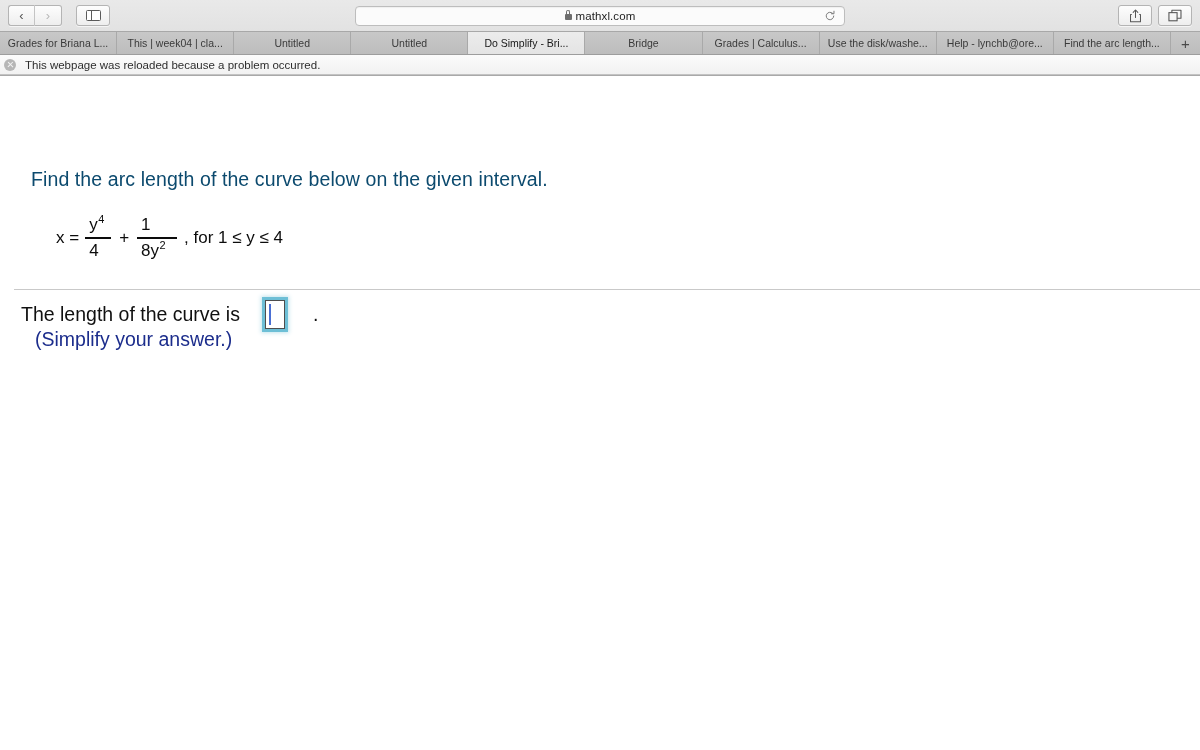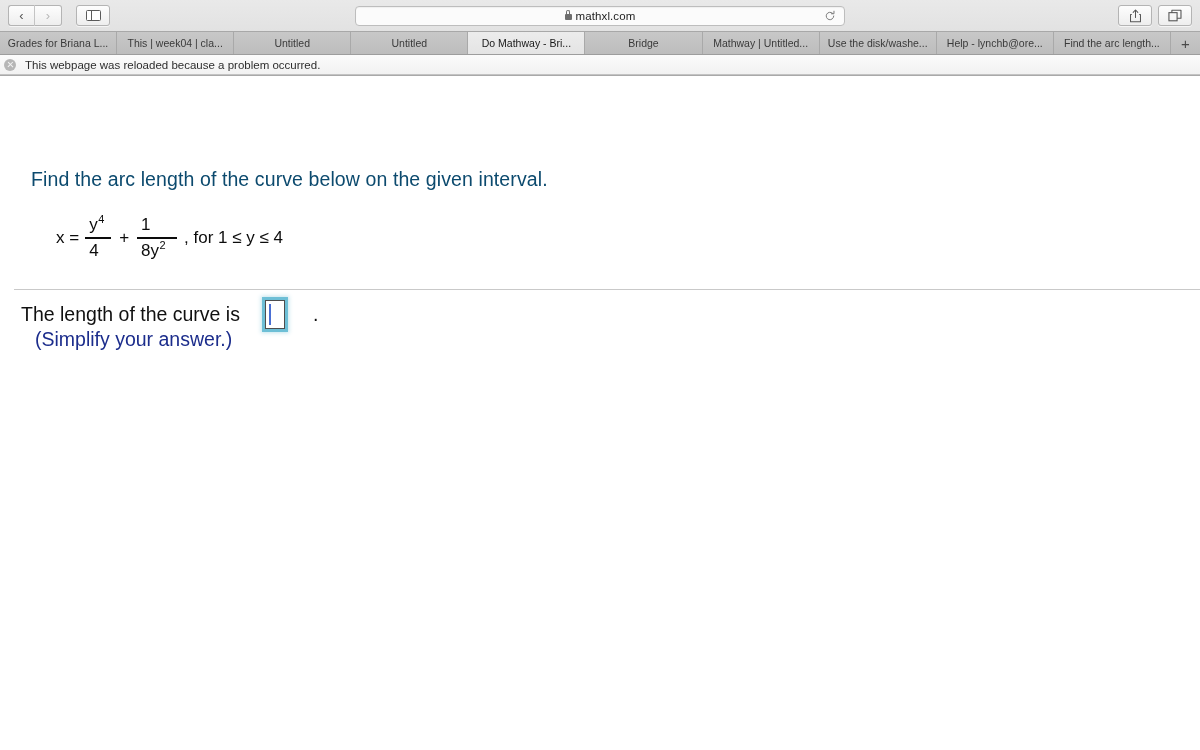--- a/index.html
+++ b/index.html
@@ -400,27 +400,27 @@
     <div class="tab">
         <span class="tab-label">This | week04 | cla...</span>
       </div>
     <div class="tab">
         <span class="tab-label">Untitled</span>
       </div>
     <div class="tab">
         <span class="tab-label">Untitled</span>
       </div>
     <div class="tab active">
-        <span class="tab-label">Do Mathway - Bri...</span>
+        <span class="tab-label">Do Simplify - Bri...</span>
       </div>
     <div class="tab">
         <span class="tab-label">Bridge</span>
       </div>
     <div class="tab">
-        <span class="tab-label">Mathway | Untitled...</span>
+        <span class="tab-label">Grades | Calculus...</span>
       </div>
     <div class="tab">
         <span class="tab-label">Use the disk/washe...</span>
       </div>
     <div class="tab">
         <span class="tab-label">Help - lynchb@ore...</span>
       </div>
     <div class="tab">
         <span class="tab-label">Find the arc length...</span>
       </div>

